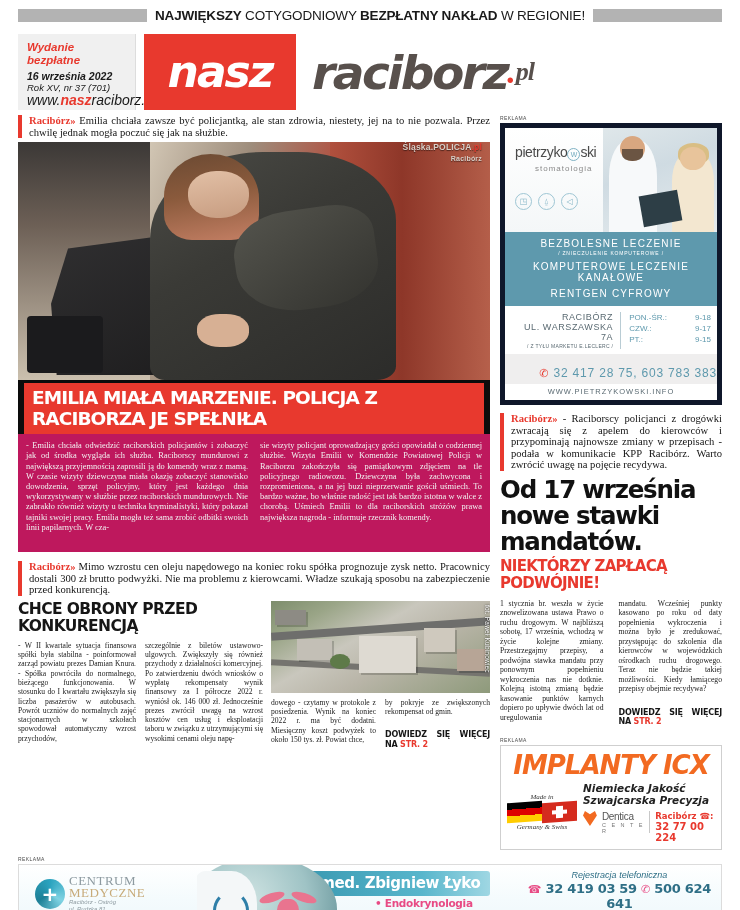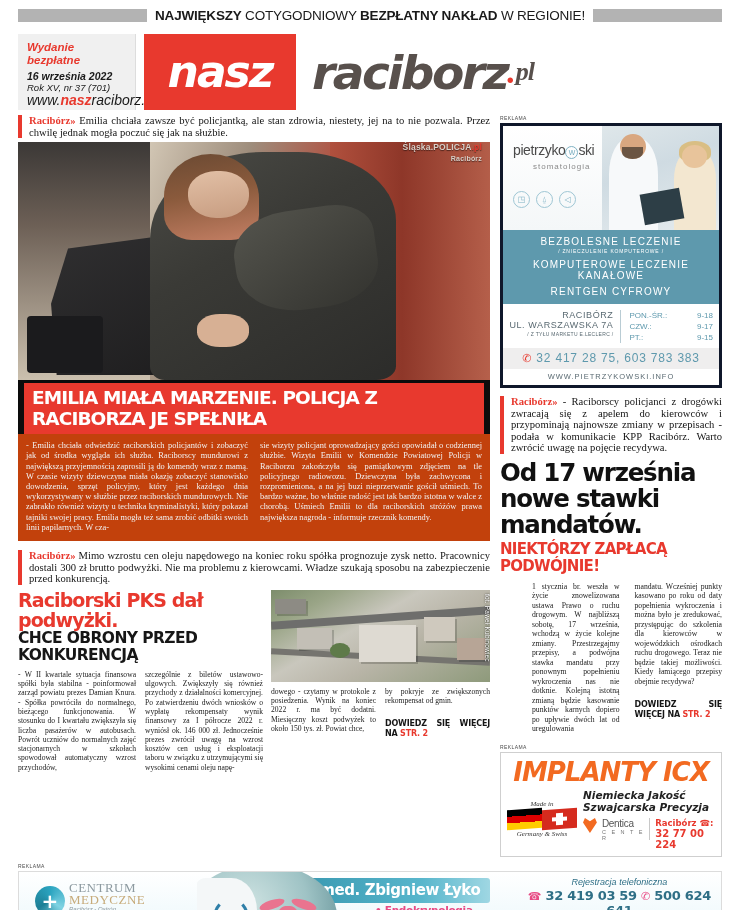--- a/index.html
+++ b/index.html
@@ -127,21 +127,21 @@
   .watermark .sub { font-size:7px; display:block; }
 
   .headline-bar {
     background:#e8392e; color:#fff; padding:4px 8px 5px 8px;
     margin:3px 6px 0 6px;
     font-family:"DejaVu Sans", sans-serif; font-weight:bold;
     font-size:18.5px; line-height:21px; letter-spacing:-0.9px;
     text-transform:uppercase;
   }
   .lead-body {
-    background:#c2410c; color:#f2f2f2; padding:7px 8px 8px 8px;
+    background:#be185d; color:#f2f2f2; padding:7px 8px 19px 8px;
     display:flex; gap:12px;
   }
   .lead-body .c { flex:1; font-size:8.4px; line-height:10.2px; text-align:justify; }
 
   
   .pks-kicker { margin-top:9px; }
   .pks-wrap { display:flex; gap:8px; margin-top:5px; }
   .pks-left { width:245px; }
   .pks-head1 {
     color:#e8392e; font-family:"DejaVu Sans", sans-serif; font-weight:bold;
@@ -179,21 +179,21 @@
     font-family:"DejaVu Sans", sans-serif; font-weight:bold; font-size:8px;
     letter-spacing:-0.2px; color:#161616; margin-top:14px;
   }
   .more-link .s { color:#e8392e; }
 
   
   .rek {
     font-family:"Liberation Sans", sans-serif; font-size:5px;
     color:#4b4b4b; letter-spacing:.4px; margin-bottom:2px;
   }
-  .ad-dent { border:3px solid #0f172a; background:#fff; }
+  .ad-dent { border:5px solid #0f172a; background:#fff; }
   .ad-dent-top {
     height:104px; display:flex; position:relative;
     background:linear-gradient(180deg,#ffffff,#f4f7f8);
   }
   .ad-dent-brand { width:46%; padding:16px 0 0 10px; }
   .ad-dent-brand .nm {
     font-family:"Liberation Sans", sans-serif; font-size:14px; color:#4a4a4a;
     letter-spacing:-0.4px;
   }
   .ad-dent-brand .nm .w {
@@ -234,41 +234,41 @@
     display:flex; padding:6px 6px 5px 6px; font-family:"Liberation Sans", sans-serif;
     color:#5a6a72;
   }
   .ad-dent-addr .a { flex:1.25; text-align:right; padding-right:7px; border-right:1px solid #b9ccd4;}
   .ad-dent-addr .a .c1 { font-size:9px; letter-spacing:.6px; }
   .ad-dent-addr .a .c2 { font-size:9px; letter-spacing:.6px; }
   .ad-dent-addr .a .c3 { font-size:5px; letter-spacing:.3px; margin-top:1px;}
   .ad-dent-addr .h { flex:1; padding-left:8px; font-size:8px; line-height:11px; color:#5e99ad;}
   .ad-dent-addr .h span.t { float:right; color:#5e99ad; }
   .ad-dent-phone {
-    background:#efeeee; text-align:center; padding:3px 0 4px;
+    background:#efeeee; text-align:right; padding:12px 0 4px;
     font-family:"Liberation Sans", sans-serif; font-size:12px; color:#5e99ad;
     letter-spacing:.8px;
   }
   .ad-dent-phone .ic { color:#e8392e; font-size:11px; }
   .ad-dent-www {
     text-align:center; padding:3px 0 4px; font-family:"Liberation Sans", sans-serif;
     font-size:7.5px; color:#5a6a72; letter-spacing:1px;
   }
 
   .rkicker { margin-top:8px; }
   .mand-head {
     font-family:"DejaVu Sans", sans-serif; font-weight:bold; color:#111;
     font-size:24.5px; line-height:26px; letter-spacing:-1.2px; margin-top:6px;
   }
   .mand-sub {
     font-family:"DejaVu Sans", sans-serif; font-weight:bold; color:#e8392e;
     font-size:15px; line-height:17px; letter-spacing:-0.7px; margin-top:3px;
     text-transform:uppercase;
   }
-  .mand-cols { display:flex; gap:15px; margin-top:7px;margin-left:32px; }
+  .mand-cols { display:flex; gap:15px; margin-top:7px; }
   .mand-cols .c { flex:1; font-size:7.7px; line-height:9.5px; text-align:justify; color:#1a1a1a; }
 
   .ad-icx {
     border:1px solid #cfcfcf; background:#fff; padding:5px 6px 6px;
   }
   .ad-icx .ttl {
     font-family:"DejaVu Sans", sans-serif; font-weight:bold; font-style:italic;
     color:#f26a21; font-size:26px; letter-spacing:-1px; text-align:center; line-height:28px;
   }
   .ad-icx .body { display:flex; gap:6px; margin-top:3px; align-items:center;}
@@ -408,21 +408,20 @@
         <div class="c">sie wizyty policjant oprowadzający gości opowiadał o codziennej służbie. Wizyta Emilii w Komendzie Powiatowej Policji w Raciborzu zakończyła się pamiątkowym zdjęciem na tle policyjnego radiowozu. Dziewczyna była zachwycona i rozpromieniona, a na jej buzi nieprzerwanie gościł uśmiech. To bardzo ważne, bo właśnie radość jest tak bardzo istotna w walce z chorobą. Uśmiech Emilii to dla raciborskich stróżów prawa największa nagroda - informuje rzecznik komendy.</div>
       </div>
     </div>
 
     <div class="kicker pks-kicker">
       <b class="city">Racibórz</b><span class="gg">»</span><span> Mimo wzrostu cen oleju napędowego na koniec roku spółka prognozuje zysk netto. Pracownicy dostali 300 zł brutto podwyżki. Nie ma problemu z kierowcami. Władze szukają sposobu na zabezpieczenie przed konkurencją.</span>
     </div>
 
     <div class="pks-wrap">
       <div class="pks-left">
-        <div class="pks-head1">Raciborski PKS dał podwyżki.</div>
         <div class="pks-head2">CHCE OBRONY PRZED KONKURENCJĄ</div>
         <div class="pks-cols">
           <div class="c">- W II kwartale sytuacja finansowa spółki była stabilna - poinformował zarząd powiatu prezes Damian Knura. - Spółka powróciła do normalnego, bieżącego funkcjonowania. W stosunku do I kwartału zwiększyła się liczba pasażerów w autobusach. Powrót uczniów do normalnych zajęć stacjonarnych w szkołach spowodował automatyczny wzrost przychodów,</div>
           <div class="c">szczególnie z biletów ustawowo-ulgowych. Zwiększyły się również przychody z działalności komercyjnej. Po zatwierdzeniu dwóch wniosków o wypłatę rekompensaty wynik finansowy za I półrocze 2022 r. wyniósł ok. 146 000 zł. Jednocześnie prezes zwrócił uwagę na wzrost kosztów cen usług i eksploatacji taboru w związku z utrzymującymi się wysokimi cenami oleju napę-</div>
         </div>
       </div>
       <div class="pks-right">
         <div class="aerial">
           <div class="road"></div>
           <div class="road2"></div>

